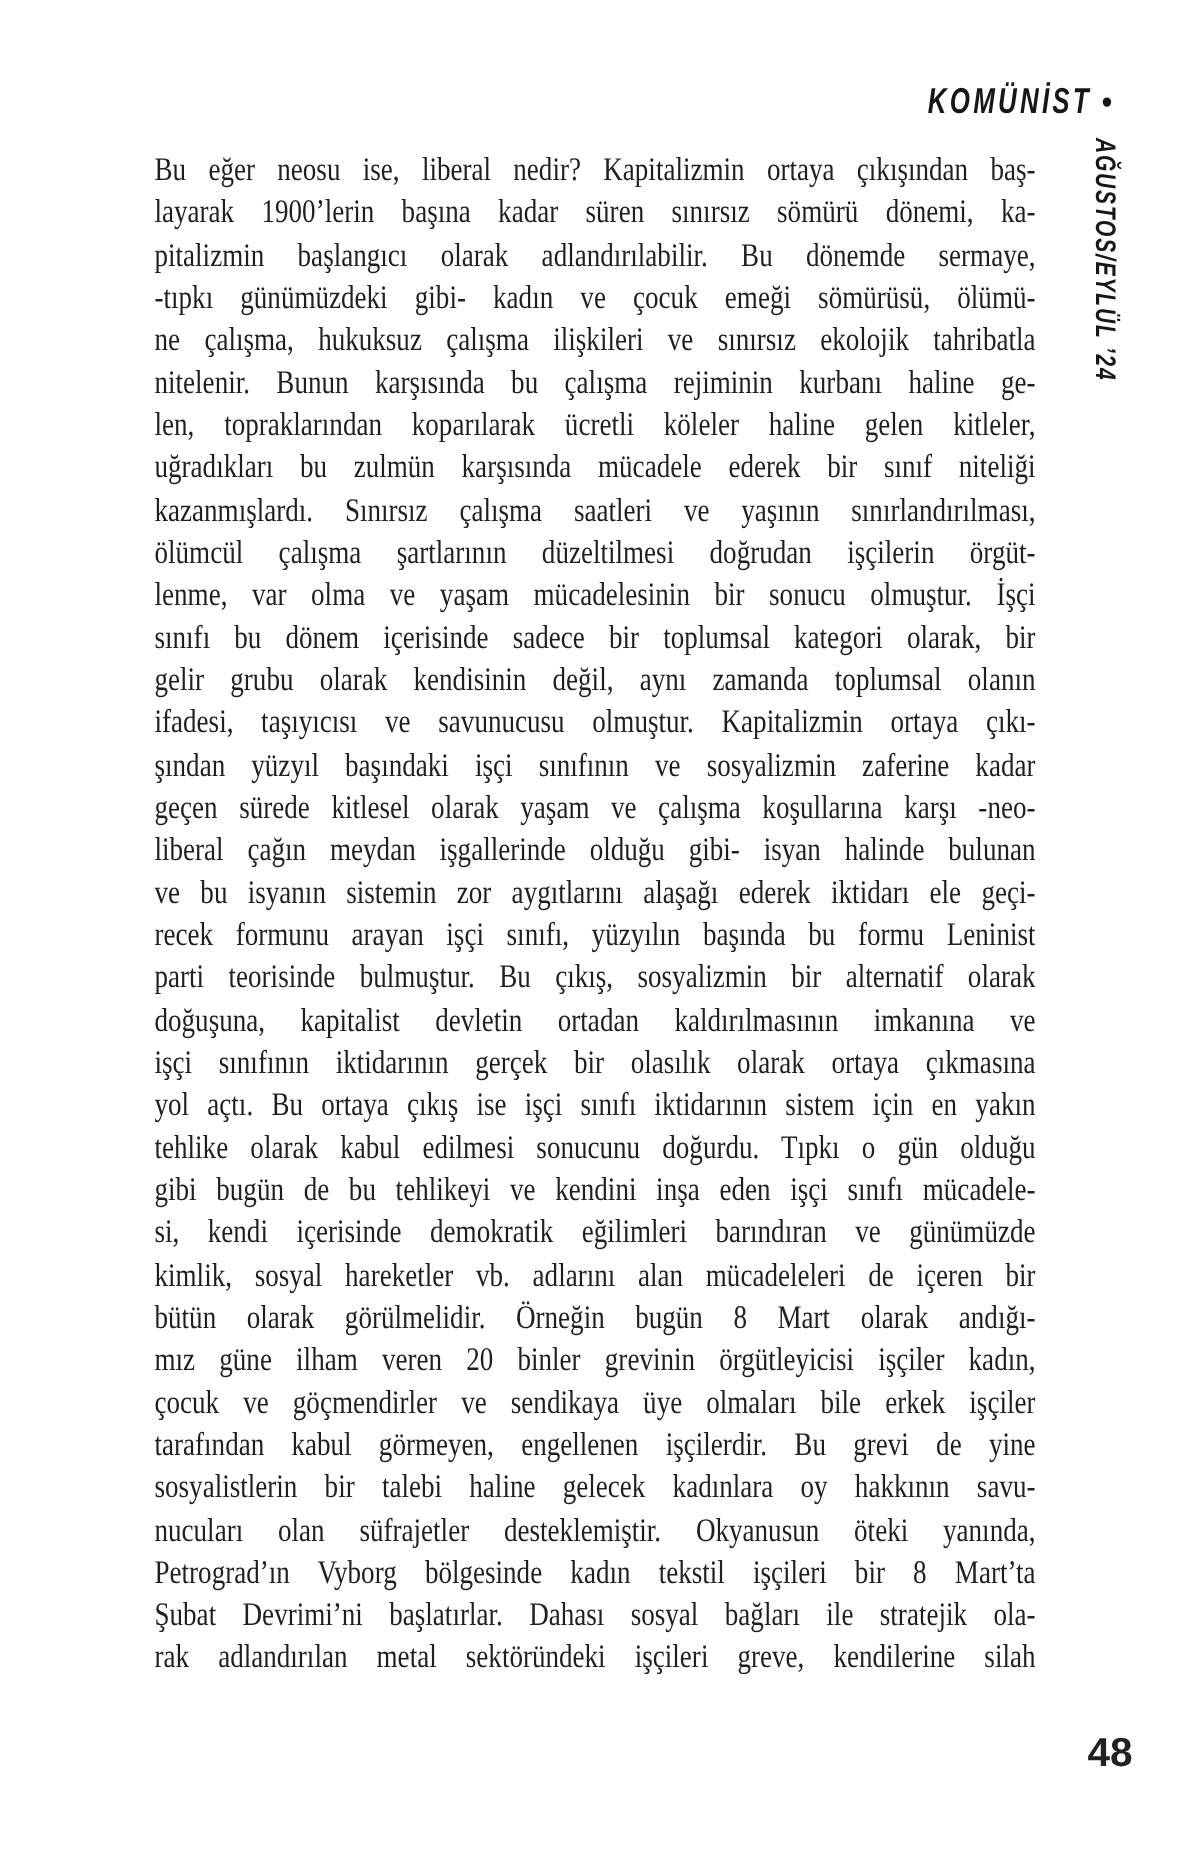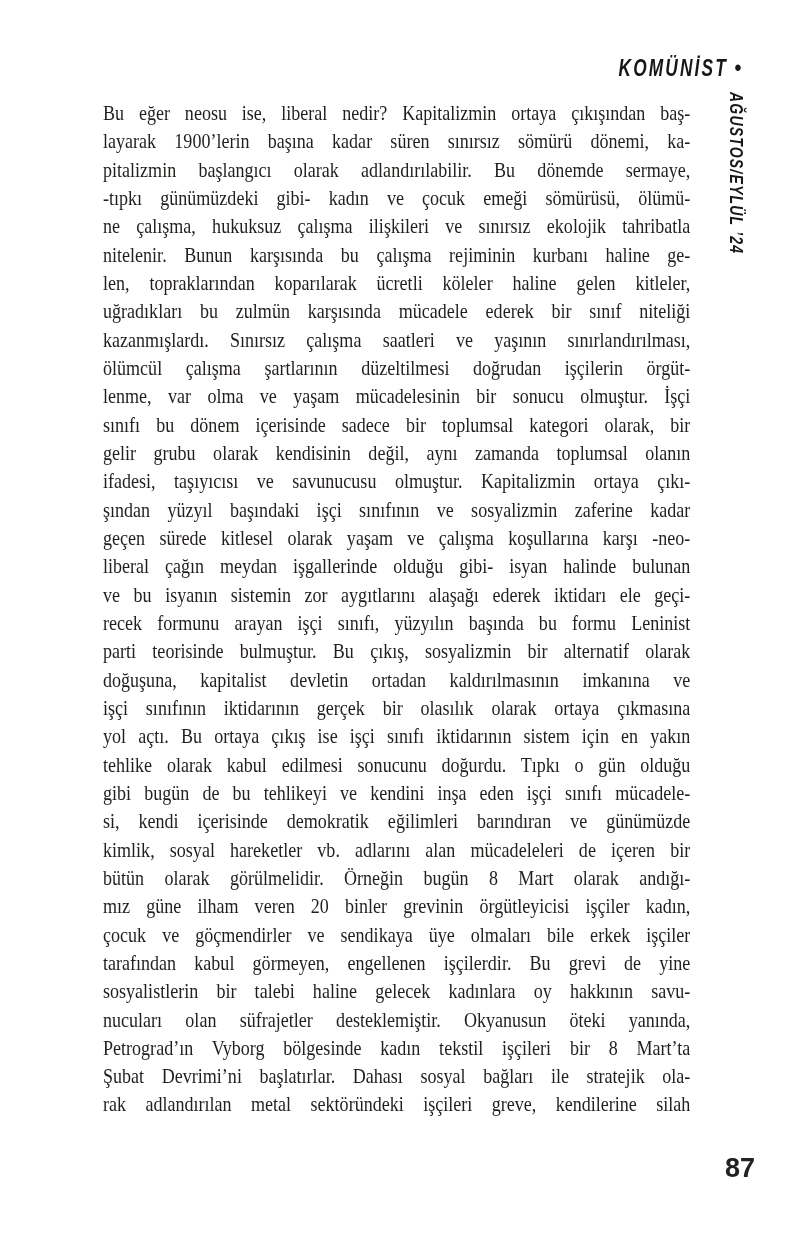--- a/index.html
+++ b/index.html
@@ -132,15 +132,15 @@
       <div class="line">mız güne ilham veren 20 binler grevinin örgütleyicisi işçiler kadın,</div>
       <div class="line">çocuk ve göçmendirler ve sendikaya üye olmaları bile erkek işçiler</div>
       <div class="line">tarafından kabul görmeyen, engellenen işçilerdir. Bu grevi de yine</div>
       <div class="line">sosyalistlerin bir talebi haline gelecek kadınlara oy hakkının savu-</div>
       <div class="line">nucuları olan süfrajetler desteklemiştir. Okyanusun öteki yanında,</div>
       <div class="line">Petrograd’ın Vyborg bölgesinde kadın tekstil işçileri bir 8 Mart’ta</div>
       <div class="line">Şubat Devrimi’ni başlatırlar. Dahası sosyal bağları ile stratejik ola-</div>
       <div class="line">rak adlandırılan metal sektöründeki işçileri greve, kendilerine silah</div>
     </main>
 
-  <div class="pagenum">87</div>
+  <div class="pagenum">48</div>
 
 </div>
 
 </body></html>

